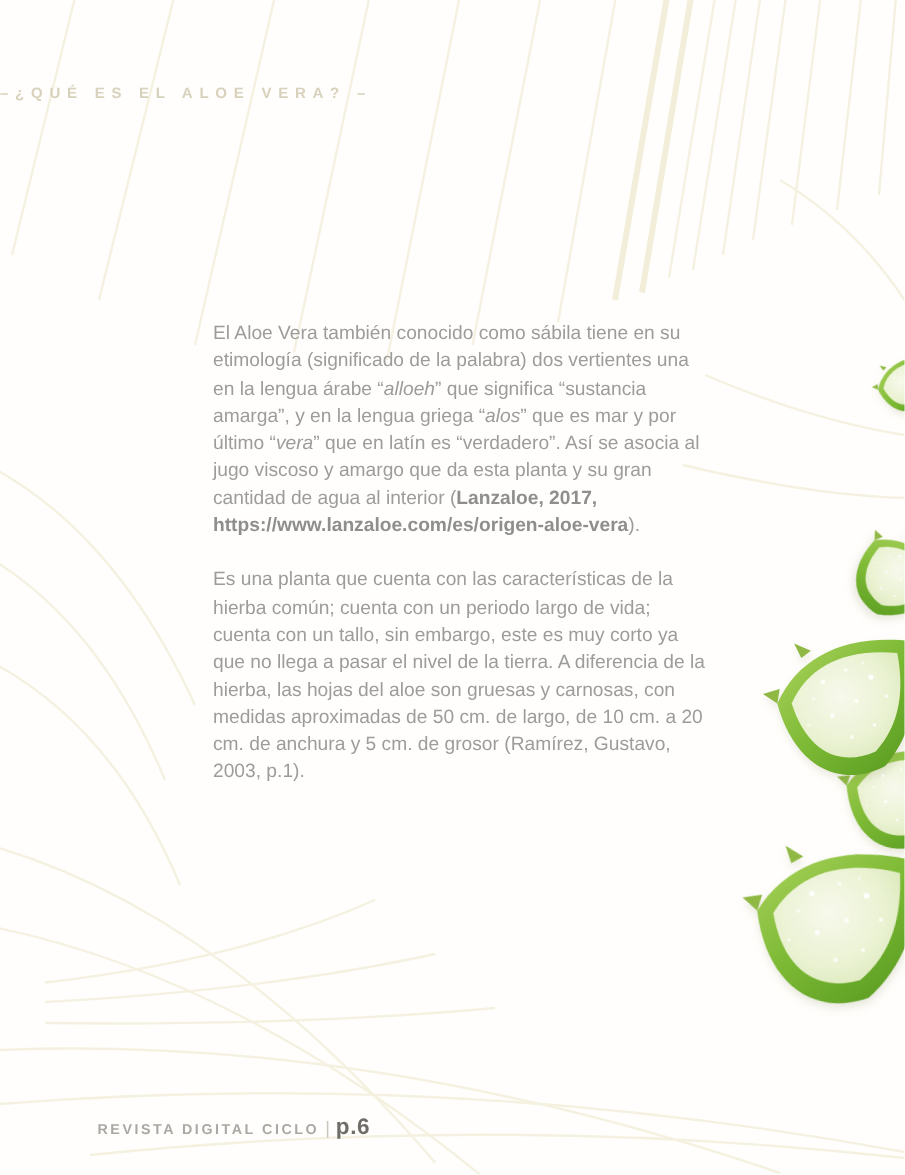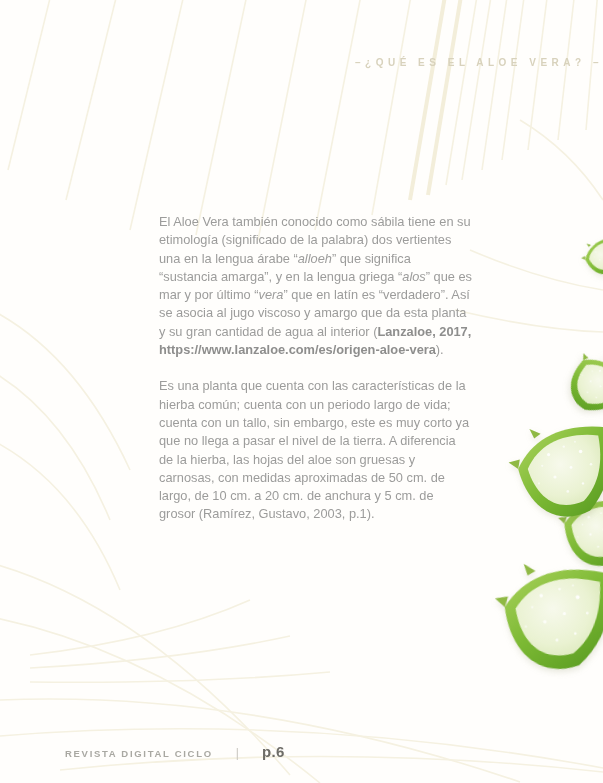--- a/index.html
+++ b/index.html
@@ -8,52 +8,52 @@
     position:relative;overflow:hidden;
     background:#fffefc;
     font-family:"Liberation Sans", sans-serif;
   }
   .bg-pattern{position:absolute;inset:0;z-index:0;pointer-events:none;}
   .bg-pattern path{fill:none;stroke:var(--pattern,#f5f1e1);stroke-width:1.6;}
   .bg-pattern path.thick{stroke-width:4;stroke:var(--pattern2,#f3eeda);}
 
   .page-header{
     position:absolute;top:57px;left:0;width:100%;
-    text-align:right;z-index:2;
+    text-align:left;z-index:2;
     color:var(--header-text,#d8d2bc);
     font-size:10px;font-weight:bold;
     letter-spacing:4.5px;text-transform:uppercase;
   }
 
   .article{
     position:absolute;left:142px;top:213px;width:330px;z-index:2;
   }
   .article h2{
     margin:0 0 22px 0;
     font-size:13.5px;font-weight:bold;
     color:var(--accent-green,#3ca44a);
     letter-spacing:.3px;
   }
   .article p{
-    margin:0 0 18px 17px;
+    margin:0 0 18px 0;
     font-size:12.8px;line-height:18.3px;
     color:var(--body-text,#9c9c9b);
   }
   .article p .cite{font-weight:bold;color:var(--citation-text,#8e8e8d);}
 
   .aloe{position:absolute;z-index:1;filter:drop-shadow(1px 3px 3px rgba(120,130,80,.18));}
   .aloe-1{top:226px;right:-18px;width:40px;height:64px;transform:rotate(-12deg);}
   .aloe-2{top:330px;right:-22px;width:62px;height:104px;}
   .aloe-3{top:404px;right:-8px;width:104px;height:138px;z-index:2;}
   .aloe-4{top:490px;right:-30px;width:78px;height:84px;}
   .aloe-5{top:554px;right:-6px;width:118px;height:128px;z-index:2;}
 
   .page-footer{
     position:absolute;left:65px;top:743px;z-index:2;
-    display:flex;align-items:baseline;gap:23px;
+    display:flex;align-items:baseline;gap:4px;
     font-size:9.5px;
   }
   .page-footer .mag{color:#a9a8a2;letter-spacing:1.7px;font-weight:bold;}
   .page-footer .sep{color:#c8c6bf;font-size:12px;}
   .page-footer .pnum{color:#6e6d68;font-weight:bold;font-size:15px;letter-spacing:.4px;}
 </style>
 </head>
 <body>
 
 <svg class="bg-pattern" viewBox="0 0 603 783" aria-hidden="true">

